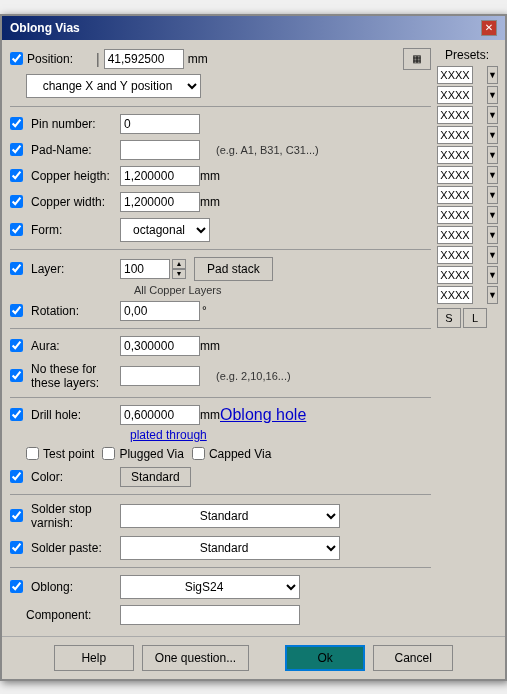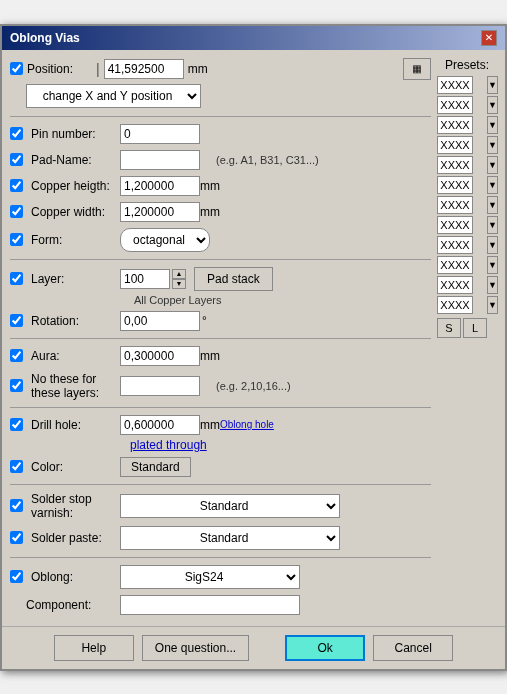--- a/index.html
+++ b/index.html
@@ -180,21 +180,20 @@
     }
     .section-divider {
       border: none;
       border-top: 1px solid #999;
       margin: 4px 0;
     }
 
     
     .form-dropdown {
       width: 90px;
-      border-radius: 10px;
     }
 
     
     .layer-input-wrap {
       display: flex;
       align-items: center;
       gap: 2px;
     }
     .spin-input {
       width: 50px;
@@ -239,21 +238,21 @@
     
     .degree-symbol {
       font-size: 12px;
       margin-left: 2px;
     }
 
     
     .drill-link {
       color: #0000cc;
       text-decoration: underline;
-      font-size: 10px;
+      font-size: 16px;
       cursor: pointer;
     }
     .plated-link {
       color: #0000cc;
       text-decoration: underline;
       font-size: 12px;
       cursor: pointer;
     }
 
     
@@ -308,21 +307,21 @@
       min-width: 80px;
       height: 26px;
       font-size: 12px;
       border: 1px solid #888;
       background: #d4d0c8;
       cursor: pointer;
       padding: 0 12px;
     }
     .footer-btn-ok {
       border: 2px solid #0078d7;
-      background: #5eead4;
+      background: #0f766e;
       margin-left: 28px;
     }
 
     .layer-all-row {
       display: flex;
       align-items: center;
       margin-left: 120px;
       margin-bottom: 2px;
     }
     .drill-row-sub {
@@ -469,20 +468,34 @@
           <span>Drill hole:</span>
         </div>
         <input class="field-input" type="text" value="0,600000" style="">
         <span class="field-unit">mm</span>
         <a class="drill-link" href="#">Oblong hole</a>
       </div>
       <div class="drill-row-sub">
         <a class="plated-link" href="#">plated through</a>
       </div>
 
+      <div class="test-point-row">
+        <label class="checkbox-label">
+          <input type="checkbox" style="">
+          <span>Test point</span>
+        </label>
+        <label class="checkbox-label">
+          <input type="checkbox" style="">
+          <span>Plugged Via</span>
+        </label>
+        <label class="checkbox-label">
+          <input type="checkbox" style="">
+          <span>Capped Via</span>
+        </label>
+      </div>
 
       <div class="form-row">
         <div class="field-label">
           <input type="checkbox" checked="" style="">
           <span>Color:</span>
         </div>
         <button class="color-btn">Standard</button>
       </div>
 
       <hr class="section-divider">

